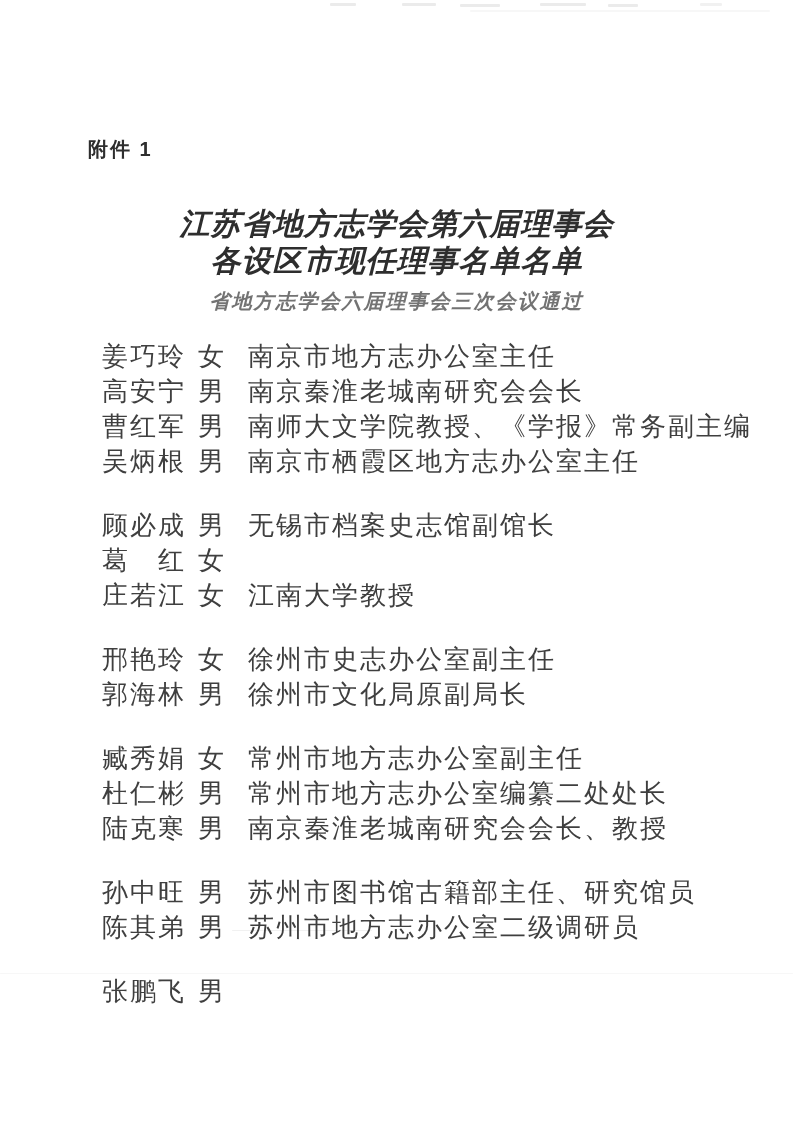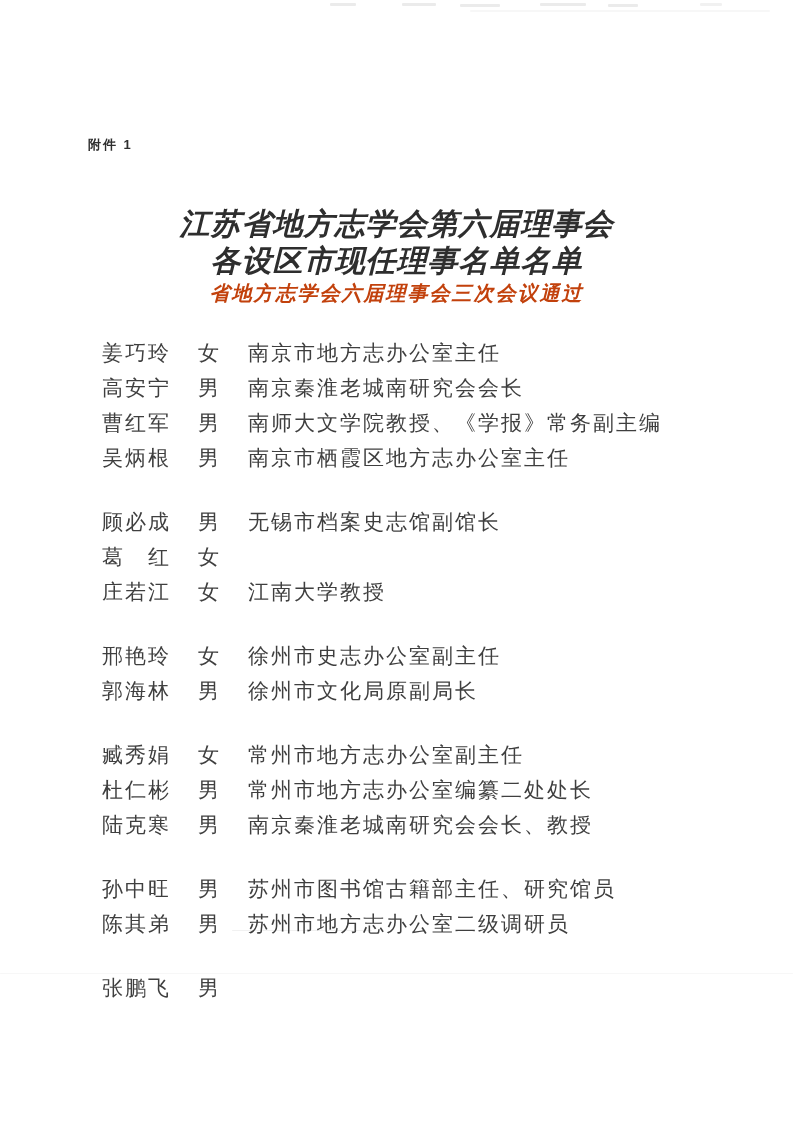--- a/index.html
+++ b/index.html
@@ -24,52 +24,52 @@
   .a4{top:3px;left:540px;width:46px;height:3px;}
   .a5{top:4px;left:608px;width:30px;height:3px;}
   .a6{top:3px;left:700px;width:22px;height:3px;background:rgba(60,60,60,0.07);}
   .a7{top:10px;left:470px;width:300px;height:2px;background:rgba(60,60,60,0.04);}
   .a8{top:930px;left:232px;width:140px;height:1px;background:rgba(60,60,60,0.07);}
   .a9{top:973px;left:0px;width:793px;height:1px;background:rgba(60,60,60,0.045);}
 
   .attachment{
     position:absolute;left:88px;top:136px;
     font-family:"Liberation Sans","DejaVu Sans",sans-serif;
-    font-weight:bold;font-size:13px;color:var(--title);
+    font-weight:bold;font-size:20px;color:var(--title);
     letter-spacing:2px;
     text-align:center;
   }
   .title-block{
     position:absolute;left:0;right:0;top:205px;
     text-align:center;
     font-style:italic;
   }
   .doc-title{
     margin:0;
     font-family:"Liberation Sans","DejaVu Sans",sans-serif;
     font-weight:bold;
     font-size:30px;line-height:37px;
     color:var(--title);
     letter-spacing:1px;
   }
   .doc-subtitle{
-    margin-top:1px;
+    margin-top:9px;
     font-weight:bold;
     font-size:20px;
-    color:#c2410c;
+    color:#737373;
     letter-spacing:2px;
   }
   .roster{
     position:absolute;left:102px;top:339px;right:50px;
   }
   .group{margin-bottom:29px;}
   .row{
-    display:flex;align-items:flex-start;
+    display:flex;align-items:flex-end;
     height:35px;
-    font-size:21px;
+    font-size:26px;
     white-space:nowrap;
   }
   .cell-name{
     width:96px;
     letter-spacing:2px;
     flex:0 0 auto;
   }
   .cell-gender{
     width:50px;
     flex:0 0 auto;

